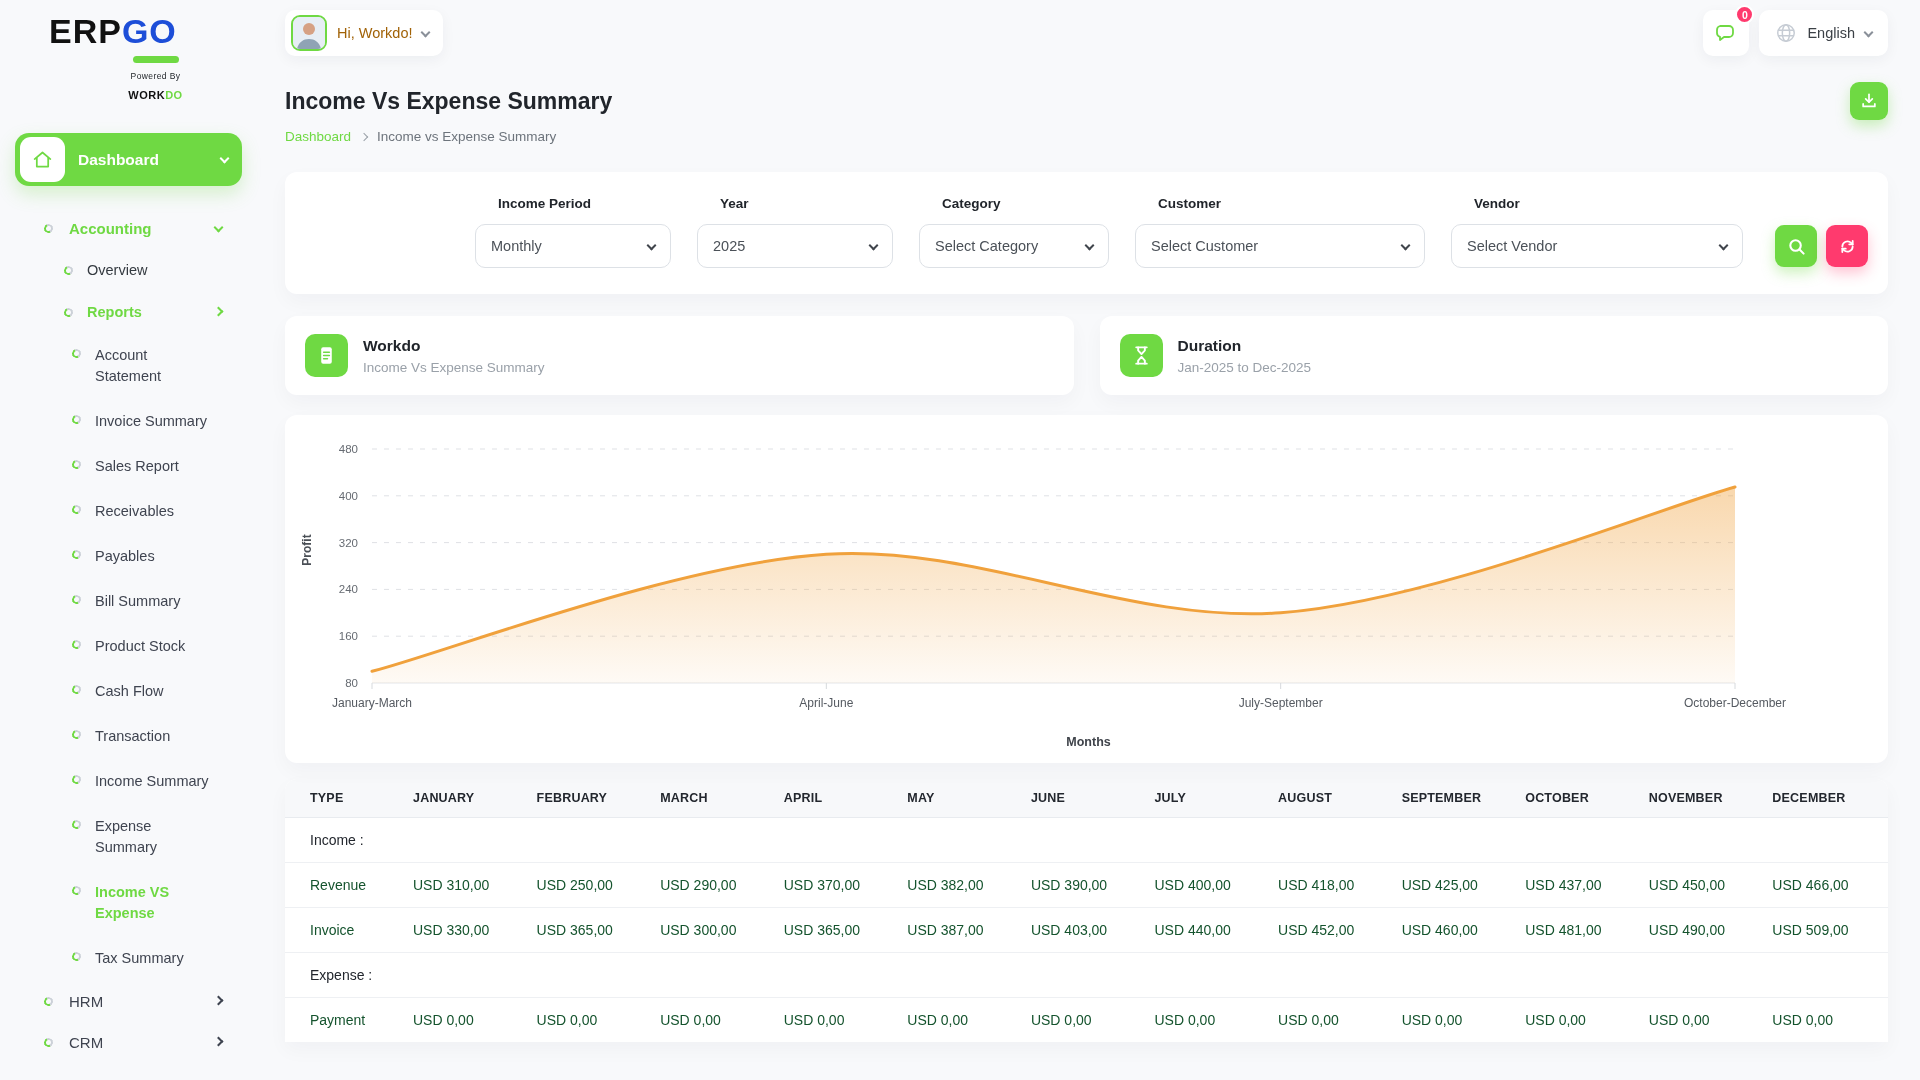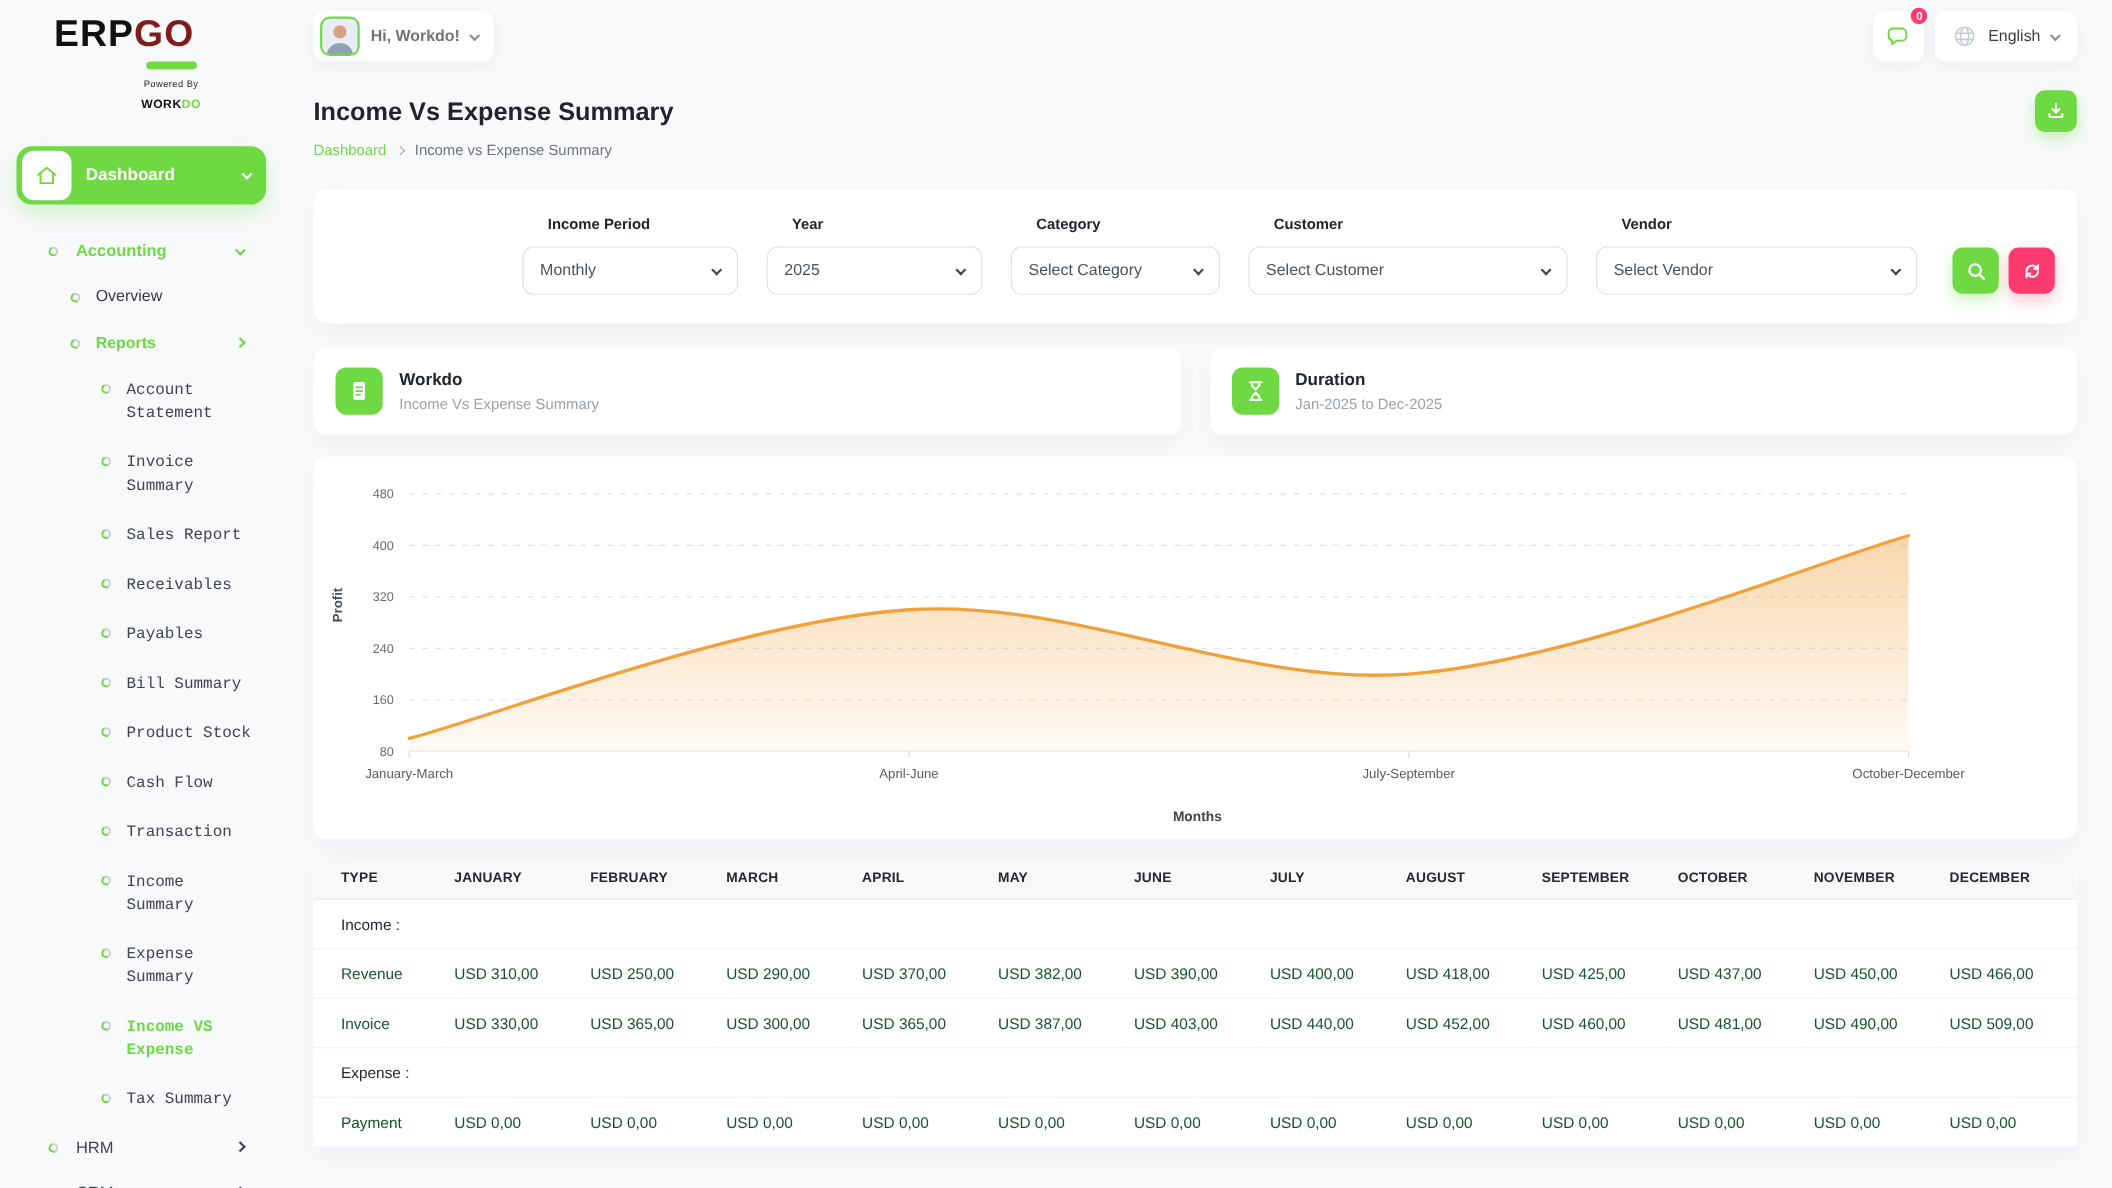--- a/index.html
+++ b/index.html
@@ -7,21 +7,21 @@
   body {
     font-family: "Liberation Sans", sans-serif;
     background:#f8f9fb; color:#343a40; font-size:14px;
   }
   .app { display:flex; width:1920px; height:1080px; }
 
   
   .sidebar { width:262px; flex:none; padding-top:14px; }
   .logo { padding-left:49px; }
   .logo-text { font-size:34px; font-weight:800; letter-spacing:1px; line-height:1; color:#111; }
-  .logo-text .go { color:#7f1d1d; }
+  .logo-text .go { color:#1d4ed8; }
   .logo-sub { display:flex; align-items:center; gap:8px; margin-top:8px;flex-direction:column; }
   .logo-bar { width:46px; height:7px; border-radius:4px; background:#6fd943; }
   .powered { font-size:8.5px; letter-spacing:.4px; color:#22262b; }
   .workdo { font-size:11px; font-weight:800; letter-spacing:.5px; color:#111; }
   .workdo .do { color:#6fd943; }
 
   .dash-btn { margin:32px 20px 0 15px; height:53px; border-radius:14px; background:#6fd943;
     display:flex; align-items:center; padding:4px 14px 4px 5px; color:#fff; cursor:pointer;
     box-shadow:0 8px 18px rgba(111,217,67,.25); }
   .dash-icon-box { width:45px; height:45px; background:#fff; border-radius:11px; display:flex;
@@ -39,33 +39,33 @@
     display:inline-block; flex:none; }
   .lvl1 { padding:12px 40px 12px 44px; font-size:15px; }
   .lvl1 .dot { margin-right:16px; }
   .lvl1 .lbl { flex:1; }
   .mi.green { color:#6fd943; font-weight:700; }
   .lvl2 { list-style:none; }
   .lvl2 > li { display:flex; align-items:center; padding:13px 40px 13px 64px; font-size:14.5px; cursor:pointer; }
   .lvl2 .dot { margin-right:14px; }
   .lvl2 .lbl { flex:1; }
   .lvl3 { list-style:none; }
-  .lvl3 li { display:flex; align-items:flex-start; padding:12px 16px 12px 92px; font-size:14.5px;
-    color:#3f4450; line-height:1.45; cursor:pointer;font-family:Liberation Mono, monospace; }
+  .lvl3 li { display:flex; align-items:flex-start; padding:12px 16px 12px 72px; font-size:14.5px;
+    color:#3f4450; line-height:1.45; cursor:pointer; }
   .lvl3 .dot { margin:4px 14px 0 0; }
   .lvl3 .lbl { max-width:117px; }
   .lvl3 li.active { color:#6fd943; font-weight:700; }
 
   
   main { flex:1; padding:8px 32px 0 23px; min-width:0; }
   .topbar { height:50px; display:flex; align-items:center; justify-content:space-between; }
   .chip, .icon-card { background:#fff; border-radius:10px; box-shadow:0 4px 14px rgba(25,39,52,.05); }
   .greeting-chip { display:flex; align-items:center; gap:10px; padding:5px 14px 5px 6px; cursor:pointer; }
   .avatar { width:36px; height:36px; border-radius:9px; border:2px solid #6fd943; overflow:hidden; flex:none; background:#e7eef5; }
-  .greeting-chip .txt { font-size:14.5px; font-weight:700; color:#737373; }
+  .greeting-chip .txt { font-size:14.5px; font-weight:400; color:#a16207; }
   .greeting-chip .chev { color:#8a9099; }
   .top-right { display:flex; gap:10px; }
   .notif-card { width:46px; height:46px; display:flex; align-items:center; justify-content:center;
     position:relative; cursor:pointer; }
   .badge { position:absolute; top:-5px; right:-5px; min-width:19px; height:19px; border-radius:10px;
     background:#ff3a6e; color:#fff; font-size:10.5px; font-weight:700; display:flex; align-items:center;
     justify-content:center; border:2px solid #fff; }
   .lang-card { height:46px; display:flex; align-items:center; gap:10px; padding:0 16px; cursor:pointer; }
   .lang-card .txt { font-size:14.5px; color:#3b4046;text-align:center; }
   .lang-card .chev { color:#8a9099; }

